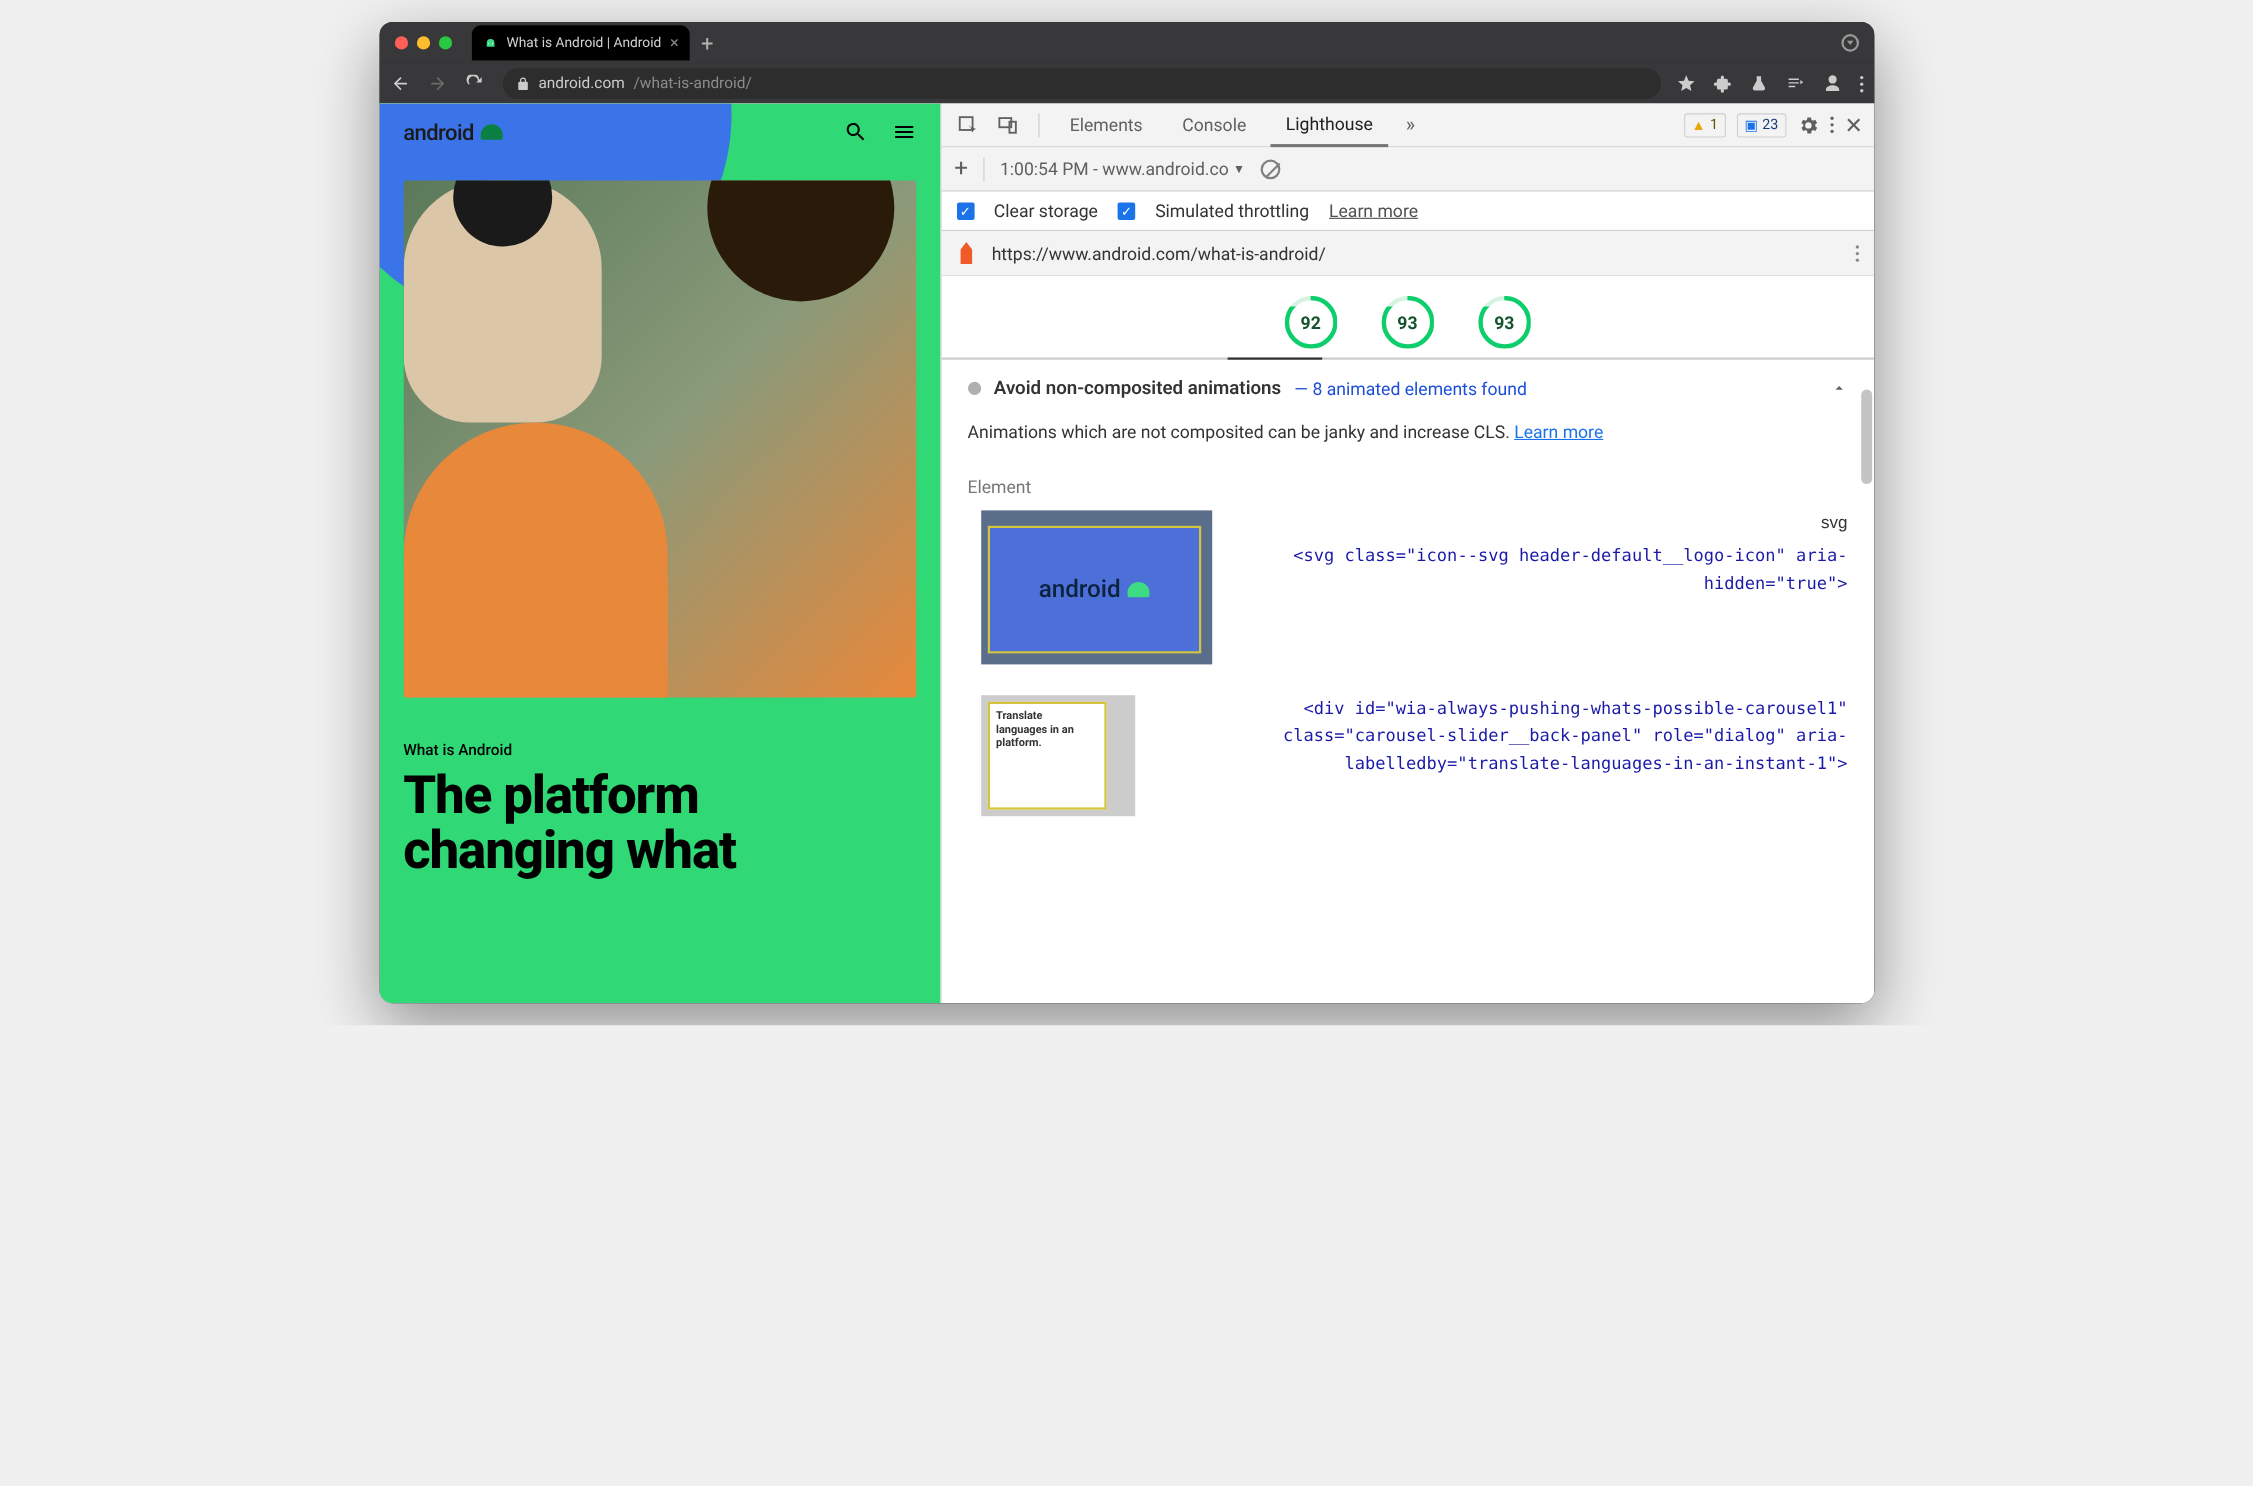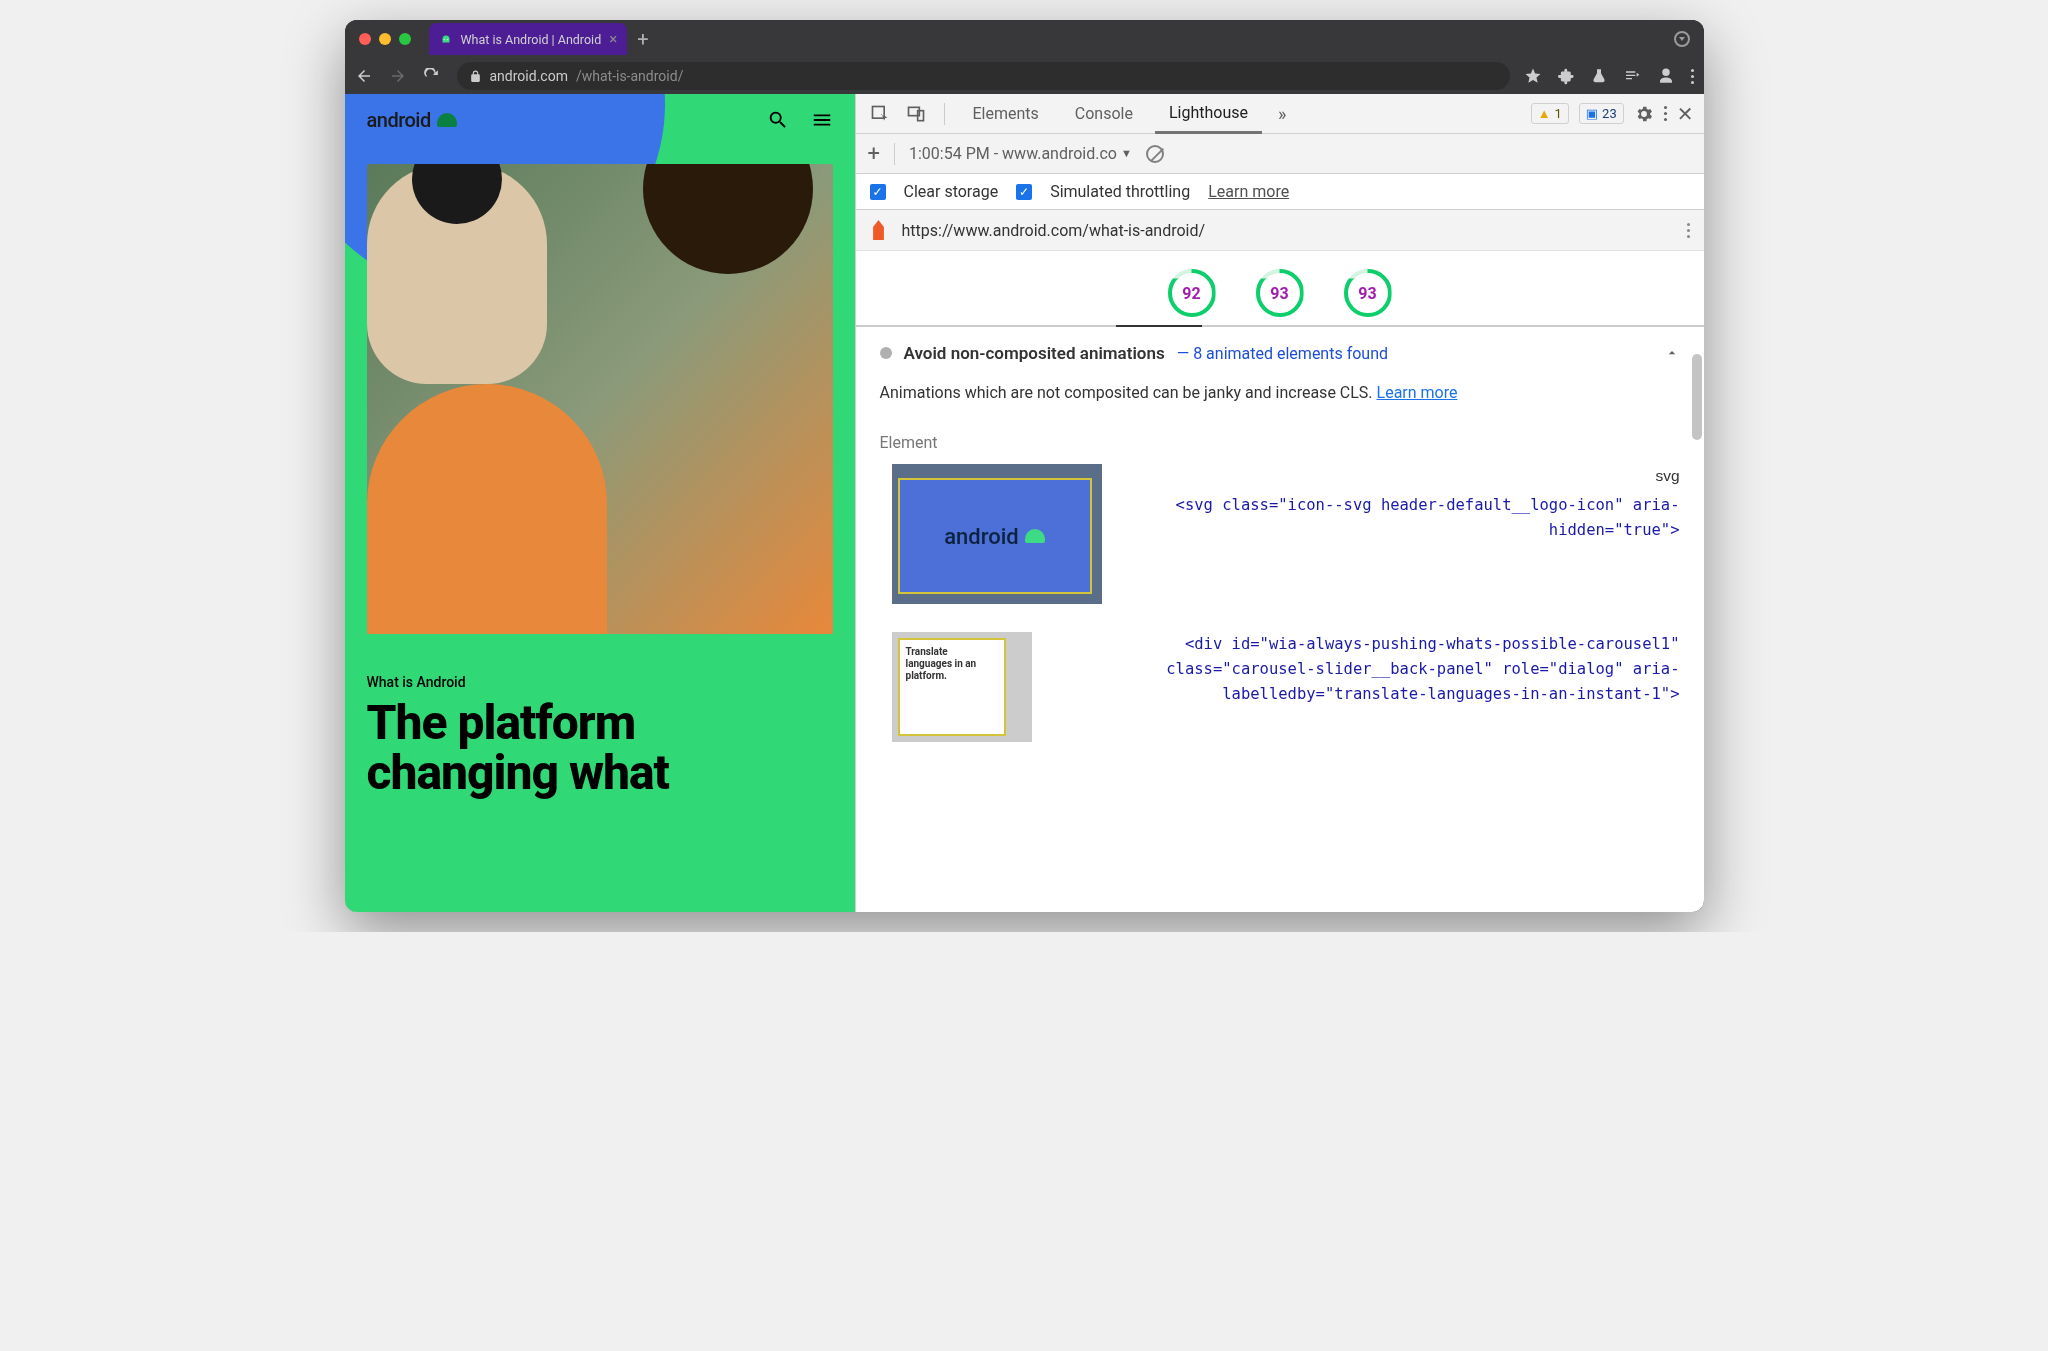--- a/index.html
+++ b/index.html
@@ -3,21 +3,21 @@
 <meta charset="utf-8">
 <style>
 * { margin: 0; padding: 0; box-sizing: border-box; }
 body { font-family: -apple-system, BlinkMacSystemFont, "Segoe UI", Roboto, Arial, sans-serif; background: #f0f0f0; }
 .window { width: 1359px; height: 892px; background: #2d2d2d; border-radius: 12px; overflow: hidden; box-shadow: 0 20px 60px rgba(0,0,0,0.4); margin: 20px auto; display:flex; flex-direction:column; }
 .titlebar { height: 38px; background: #38383a; display:flex; align-items:center; padding: 0 14px; }
 .traffic { display:flex; gap:8px; }
 .dot { width:12px; height:12px; border-radius:50%; }
 .dot.red{background:#ff5f57;} .dot.yellow{background:#febc2e;} .dot.green{background:#28c840;}
 .tabstrip { display:flex; align-items:center; margin-left:18px; flex:1; }
-.tab { background:#4c1d95; height:32px; border-radius:8px 8px 0 0; display:flex; align-items:center; padding:0 10px; gap:8px; min-width:190px; color:#d1d1d1; font-size:12.5px; }
+.tab { background:#000000; height:32px; border-radius:8px 8px 0 0; display:flex; align-items:center; padding:0 10px; gap:8px; min-width:190px; color:#d1d1d1; font-size:12.5px; }
 .favicon { width:14px; height:14px; display:inline-block; }
 .tab .close { color:#8a8a8a; font-size:15px; margin-left:auto; cursor:pointer; }
 .newtab { color:#b1b1b1; font-size:20px; margin-left:10px; cursor:pointer; }
 .chromemenu { width:16px; height:16px; border:2px solid #9a9a9a; border-radius:50%; display:flex; align-items:center; justify-content:center; margin-left:auto; }
 .chromemenu::after{content:'';width:0;height:0;border-left:3px solid transparent;border-right:3px solid transparent;border-top:4px solid #9a9a9a;}
 .addrbar { height:36px; background:#38383a; display:flex; align-items:center; padding:0 10px; gap:14px; }
 .navbtn { color:#ccc; width:20px; text-align:center; cursor:pointer; }
 .navbtn.dim { color:#6a6a6a; }
 .urlbox { flex:1; background:#2d2d2d; height:28px; border-radius:14px; display:flex; align-items:center; padding:0 12px; color:#ccc; font-size:14px; gap:8px; }
 .urlbox .path { color:#8c8c8c; }
@@ -63,21 +63,21 @@
 .cb { width:16px; height:16px; background:#1a73e8; border-radius:2px; display:flex; align-items:center; justify-content:center; color:#fff; font-size:12px; }
 .linklike { color:#505050; text-decoration:underline; cursor:pointer; }
 
 .urlrow { padding:10px 14px; display:flex; align-items:center; gap:14px; background:#f3f3f3; border-bottom:1px solid #e0e0e0; font-size:16px; color:#333; }
 .lh-icon { width:18px; height:20px; background:#f05a28; clip-path:polygon(20% 100%,20% 35%,50% 0%,80% 35%,80% 100%); }
 .urlrow .kebab { margin-left:auto; }
 .urlrow .kebab span{background:#888;}
 
 .scores { display:flex; justify-content:center; gap:40px; padding:18px 0 8px 0; border-bottom:2px solid #ccc; position:relative; }
 .scores::after { content:''; position:absolute; bottom:-2px; left:260px; width:86px; height:2px; background:#333; }
-.ring { width:48px; height:48px; border-radius:50%; display:flex; align-items:center; justify-content:center; font-weight:700; font-size:16px; color:#a21caf; position:relative; }
+.ring { width:48px; height:48px; border-radius:50%; display:flex; align-items:center; justify-content:center; font-weight:700; font-size:16px; color:#14532d; position:relative; }
 .ring::before { content:''; position:absolute; inset:0; border-radius:50%; border:4px solid #d4f3e0; }
 .ring::after { content:''; position:absolute; inset:0; border-radius:50%; border:4px solid #0cce6b; clip-path:polygon(50% 0,100% 0,100% 100%,0 100%,0 20%,50% 20%); }
 
 .audit { padding:16px 24px; overflow-y:auto; flex:1; color:#333; }
 .audit-head { display:flex; align-items:center; gap:12px; }
 .graydot { width:12px; height:12px; background:#b0b0b0; border-radius:50%; }
 .audit-title { font-size:17px; font-weight:600; }
 .audit-sub { color:#1d4ed8; font-size:16px; }
 .chev { margin-left:auto; color:#606060; cursor:pointer; }
 .audit-desc { margin:18px 0 28px 0; font-size:16px; line-height:1.5; }

